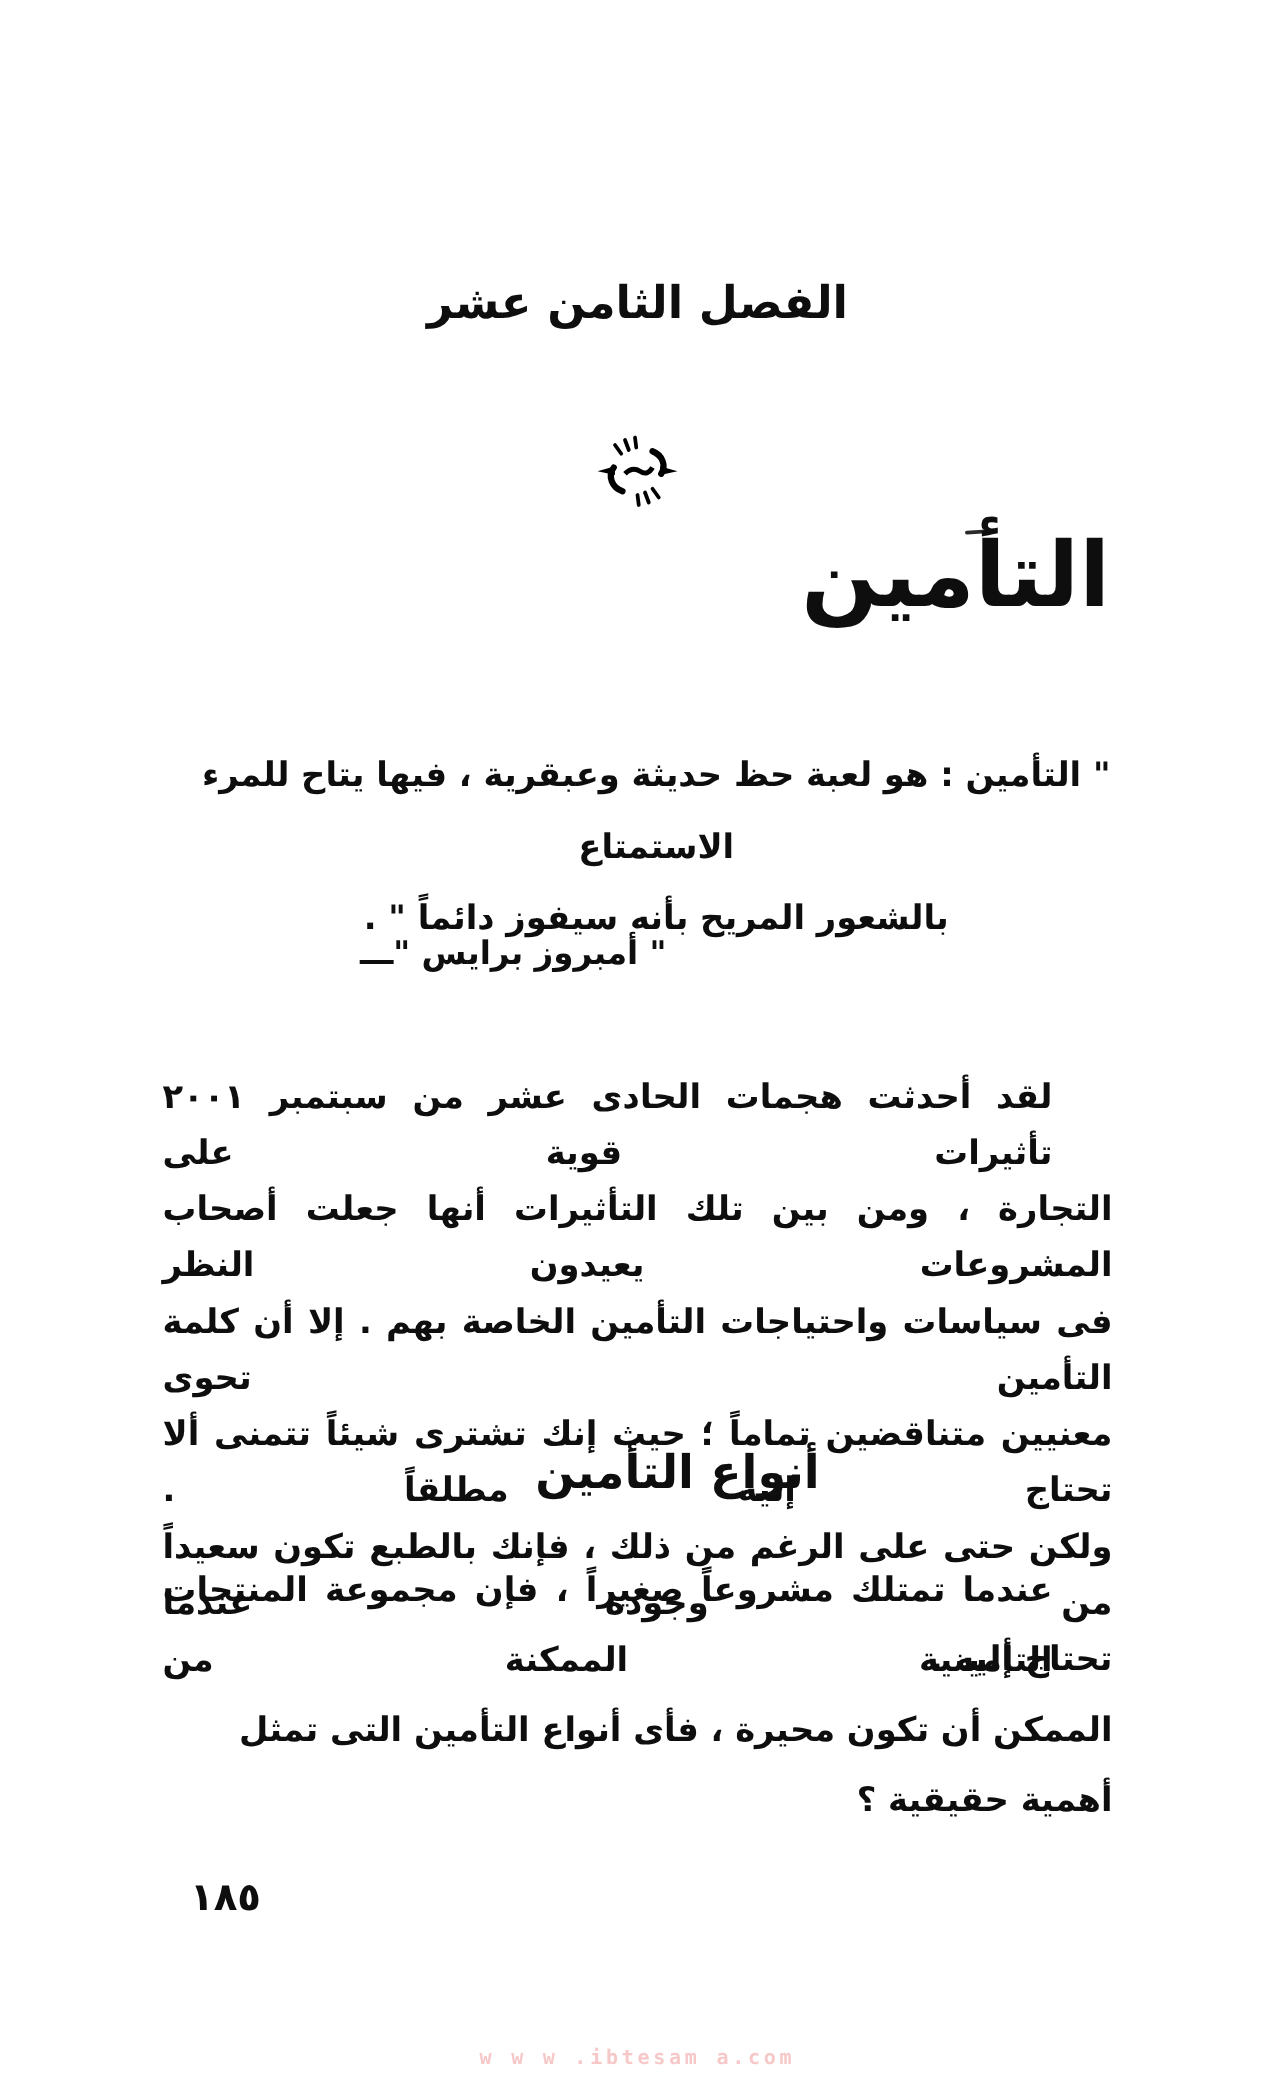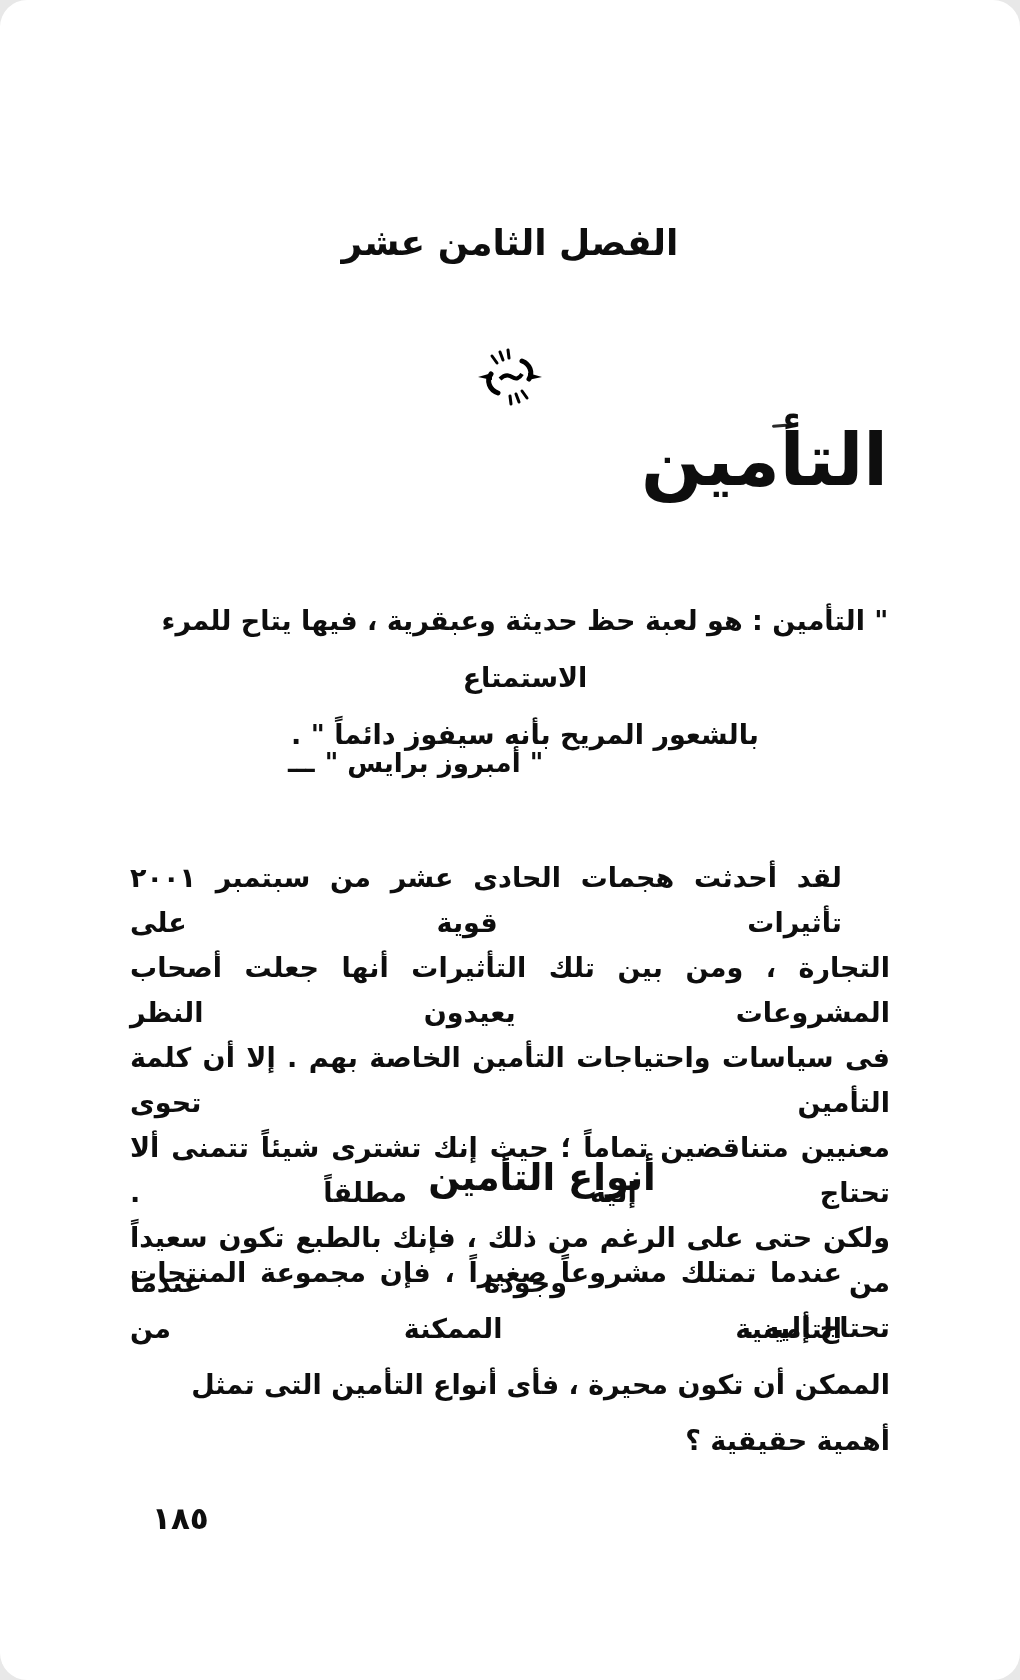--- a/index.html
+++ b/index.html
@@ -4,21 +4,20 @@
 <style>
   html,body{margin:0;padding:0;background:#e8e8e8;}
   .page{
     position:relative;
     width:1020px;height:1680px;
     margin:0 auto;
     background:#ffffff;
     font-family:"DejaVu Sans",sans-serif;
     color:#0e0e0e;
     overflow:hidden;
-    border-radius:27px;
   }
   .abs{position:absolute;}
   .rtl{direction:rtl;unicode-bidi:embed;}
   .chapter-heading{
     top:222px;left:0;width:1020px;
     text-align:center;
     font-size:36px;font-weight:bold;
     letter-spacing:1px;
   }
   .ornament{top:348px;left:478px;}
@@ -31,21 +30,21 @@
     font-size:72px;font-weight:bold;padding-left:24px;
   }
   .quote-block{
     top:592px;left:160px;width:730px;
     text-align:center;
     font-size:27px;font-weight:bold;
     line-height:57px;
   }
   .attribution{
     top:748px;left:288px;
-    display:flex;flex-direction:row;align-items:flex-end;gap:10px;
+    display:flex;flex-direction:row;align-items:flex-end;gap:0;
     font-size:26px;font-weight:bold;
   }
   .attribution .dash{letter-spacing:0;}
   .body-par{
     left:130px;width:760px;
     font-size:27px;font-weight:bold;
     line-height:45px;
     margin-top:12px;
   }
   .par1{top:843px;}
@@ -125,14 +124,15 @@
 
   <div class="abs section-heading rtl">أنواع التأمين</div>
 
   <div class="abs body-par par2 rtl">
     <div class="jline indent">عندما تمتلك مشروعاً صغيراً ، فإن مجموعة المنتجات التأمينية الممكنة من</div>
     <div class="lastline">الممكن أن تكون محيرة ، فأى أنواع التأمين التى تمثل أهمية حقيقية ؟</div>
   </div>
 
   <div class="abs page-number rtl">١٨٥</div>
 
+  <div class="abs watermark" style="color: rgb(246, 200, 200);">w w w .ibtesam a.com</div>
 
 </div>
 
 </body></html>

